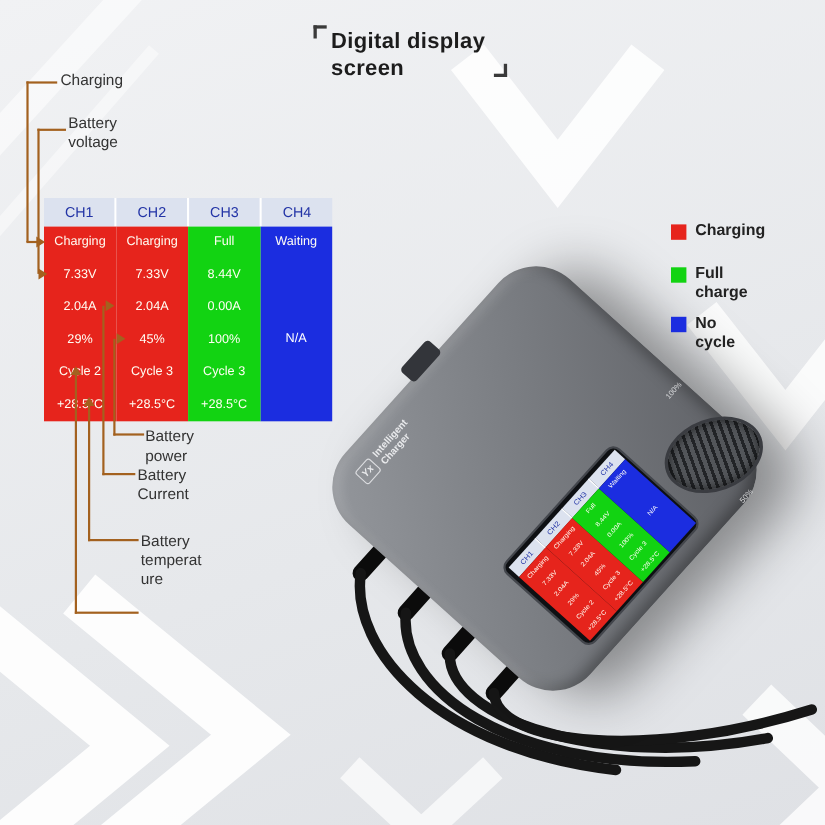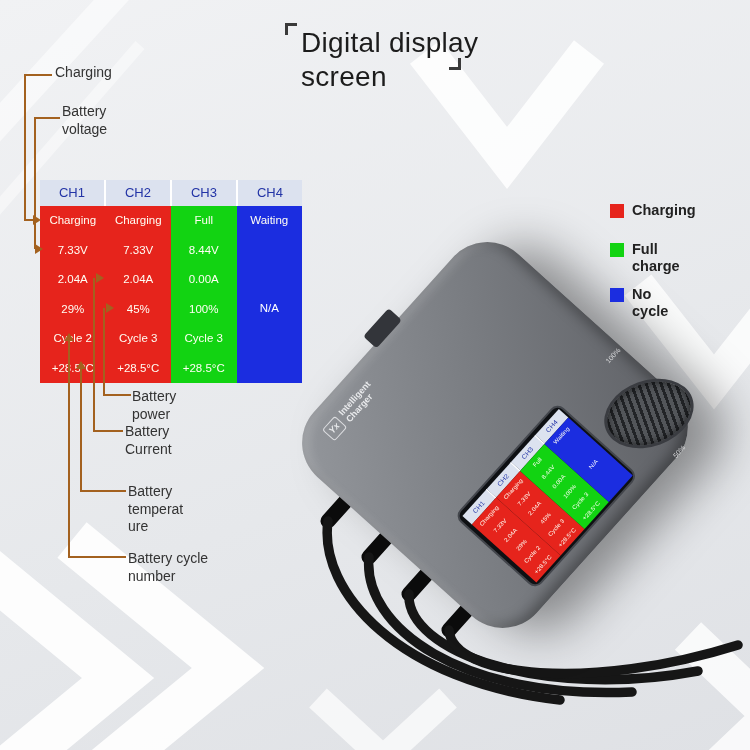--- a/index.html
+++ b/index.html
@@ -3,21 +3,21 @@
 <meta charset="utf-8">
 <style>
   html,body { margin:0; padding:0; }
   body { width:750px; height:750px; font-family:"Liberation Sans", sans-serif; }
   #stage { position:relative; width:750px; height:750px; overflow:hidden;
            background:linear-gradient(160deg,#f1f2f4 0%, #e6e8eb 60%, #dfe1e5 100%); }
 
   .bgsvg { position:absolute; left:0; top:0; z-index:0; }
 
   
-  .title { position:absolute; left:301px; top:26px; z-index:6; font-size:28px; font-weight:normal;
+  .title { position:absolute; left:301px; top:26px; z-index:6; font-size:20px; font-weight:bold;
            color:#1c1c1c; line-height:1.2; white-space:pre-line; letter-spacing:.3px; }
   .bk { position:absolute; width:9px; height:9px; z-index:6; }
   .bk-tl { left:285px; top:23px; border-left:3px solid #3a3a3a; border-top:3px solid #3a3a3a; }
   .bk-br { left:449px; top:58px; border-right:3px solid #3a3a3a; border-bottom:3px solid #3a3a3a; }
 
   
   .note { position:absolute; z-index:6; font-size:14px; color:#333; line-height:1.25; white-space:pre-line; }
   #note-charging   { left:55px;  top:64px; }
   #note-voltage    { left:62px;  top:103px; }
   #note-power      { left:132px; top:388px; }
@@ -219,22 +219,20 @@
   <div class="note" id="note-charging">Charging</div>
   <div class="note" id="note-voltage">Battery
 voltage</div>
   <div class="note" id="note-power">Battery
 power</div>
   <div class="note" id="note-current">Battery
 Current</div>
   <div class="note" id="note-temp">Battery
 temperat
 ure</div>
-  <div class="note" id="note-cycle">Battery cycle
-number</div>
 
   <div class="ln" style="left:24px;top:74px;width:28px;height:2px"></div>
   <div class="ln" style="left:24px;top:74px;width:2px;height:146px"></div>
   <div class="ln" style="left:24px;top:219px;width:10px;height:2px"></div>
   <div class="arr-r" style="left:33px;top:215px"></div>
 
   <div class="ln" style="left:34px;top:117px;width:26px;height:2px"></div>
   <div class="ln" style="left:34px;top:117px;width:2px;height:132px"></div>
   <div class="arr-r" style="left:35px;top:244px"></div>
 

